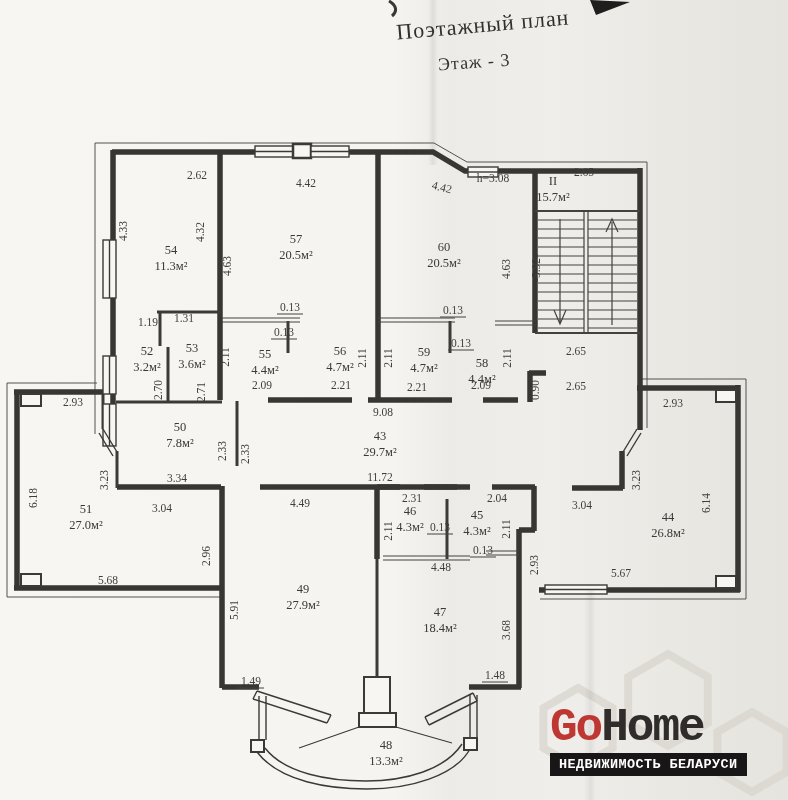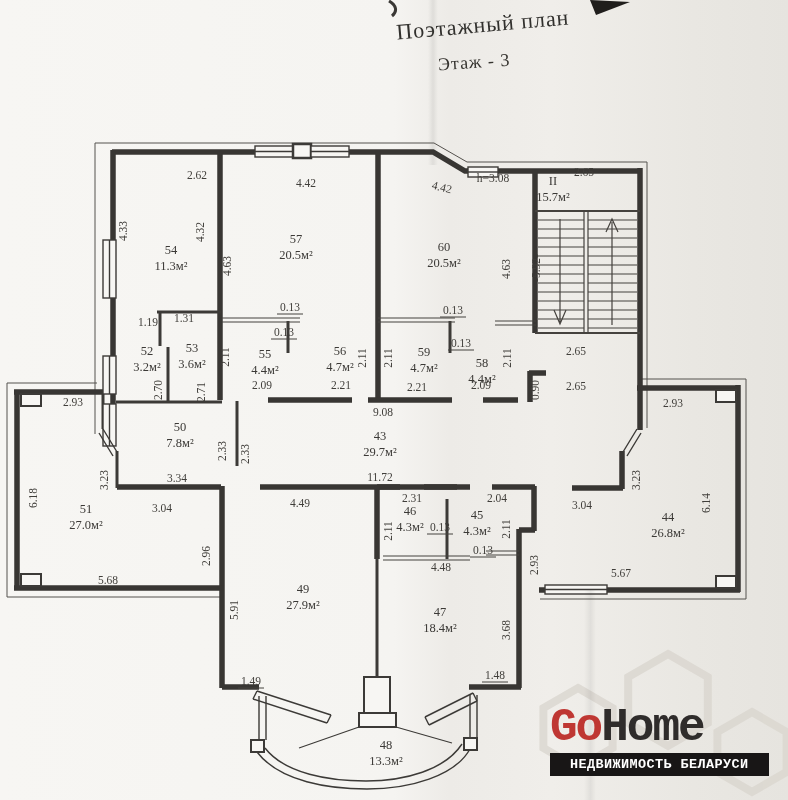--- a/index.html
+++ b/index.html
@@ -27,21 +27,21 @@
   svg text{text-anchor:middle;}
   .dim{font:11.5px "Liberation Serif",serif;fill:#403e3a;}
   .rnum{font:12.5px "Liberation Serif",serif;fill:#3b3936;}
   .rarea{font:12.5px "Liberation Serif",serif;fill:#3b3936;}
   .logo{position:absolute;left:550px;top:704px;z-index:5;font-family:Liberation Mono, monospace;}
   .brand{font-size:46px;font-weight:bold;letter-spacing:-2px;line-height:1.05;white-space:nowrap;}
   .brand .go{color:#bf3733;}
   .brand .home{color:#2f2c2b;}
   .tagline{
     margin-top:1px;background:#181616;color:#ffffff;display:inline-block;
-    font-size:13.5px;font-weight:bold;letter-spacing:0.4px;padding:4px 20px;white-space:nowrap;
+    font-size:13.5px;font-weight:bold;letter-spacing:0.4px;padding:4px 9px;white-space:nowrap;
   }
 </style>
 </head>
 <body>
 
 <div class="page">
 
   <div class="title1">Поэтажный план</div>
   <div class="title2">Этаж - 3</div>
 

